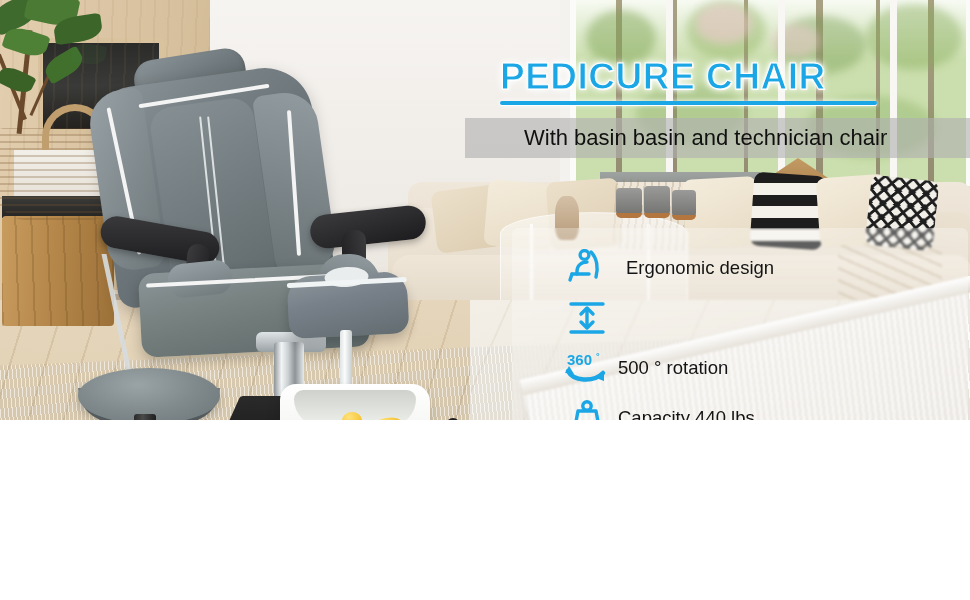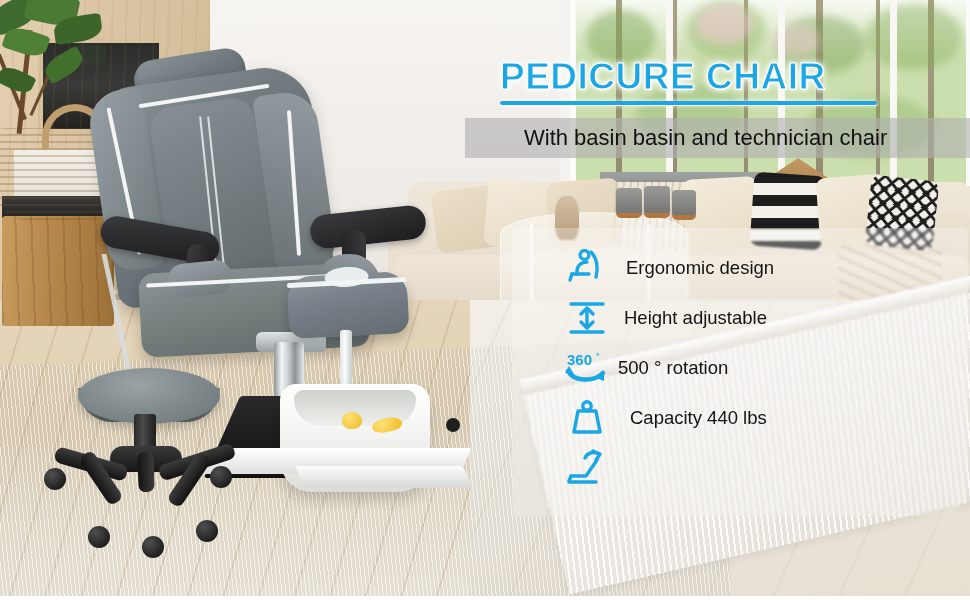--- a/index.html
+++ b/index.html
@@ -5,21 +5,21 @@
   * { box-sizing: border-box; margin: 0; padding: 0; }
   html, body {
     width: 970px; height: 600px;
     overflow: hidden;
     font-family: "Liberation Sans", sans-serif;
     background: #ffffff;
   }
 
   #stage {
     position: relative;
-    width: 970px; height: 596px;
+    width: 970px; height: 420px;
     overflow: hidden;
     background: #efe9e1;
   }
 
   
   .room { position:absolute; inset:0; }
 
   
   .wall-white {
     position:absolute; left:0; top:0; width:970px; height:330px;
@@ -468,21 +468,21 @@
   .f-icon{
     width:62px; flex:0 0 62px; display:flex; align-items:center; justify-content:center;
     color:#1BA6E6;
   }
   .f-label{
     font-size:18.5px; color:#141414; white-space:nowrap;
   }
   .feature:nth-child(1) .f-label{ margin-left:8px; }
   .feature:nth-child(2) .f-label{ margin-left:6px; }
   .feature:nth-child(3) .f-label{ margin-left:0px; }
-  .feature:nth-child(4) .f-label{ margin-left:12px; }
+  .feature:nth-child(4) .f-label{ margin-left:0px; }
   .feature:nth-child(5) .f-label{ margin-left:4px; }
 
   .icon360-txt{
     font-size:15px; font-weight:bold; fill:#1BA6E6;
   }
 </style>
 </head>
 <body>
 
 <div id="stage">
@@ -665,21 +665,20 @@
     <div class="feature">
       <span class="f-icon">
         <svg width="40" height="40" viewBox="0 0 40 40" fill="none" stroke="#1BA6E6" stroke-width="3.4" stroke-linecap="round" stroke-linejoin="round">
           <path d="M4 6 L36 6"></path>
           <path d="M4 34 L36 34"></path>
           <path d="M20 11 L20 29"></path>
           <path d="M14 16 L20 10 L26 16"></path>
           <path d="M14 24 L20 30 L26 24"></path>
         </svg>
       </span>
-      <span class="f-label">Height adjustable</span>
     </div>
 
     <div class="feature">
       <span class="f-icon">
         <svg width="48" height="38" viewBox="0 0 48 38" fill="none">
           <text x="4" y="16" class="icon360-txt" font-family="Liberation Sans, sans-serif">360</text>
           <text x="33" y="10" font-size="9" font-weight="bold" fill="#1BA6E6" font-family="Liberation Sans, sans-serif">°</text>
           <path d="M5 22 C10 32, 30 34, 40 24" stroke="#1BA6E6" stroke-width="4.5" fill="none" stroke-linecap="round"></path>
           <path d="M33 29 L41 23 L41 32 Z" fill="#1BA6E6"></path>
           <path d="M6 17 L2 24 L11 25 Z" fill="#1BA6E6"></path>

